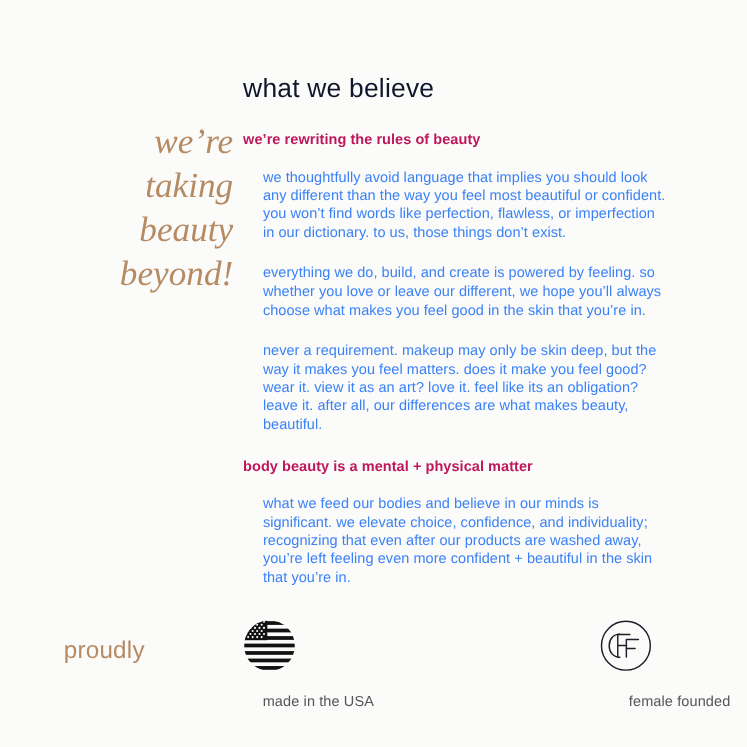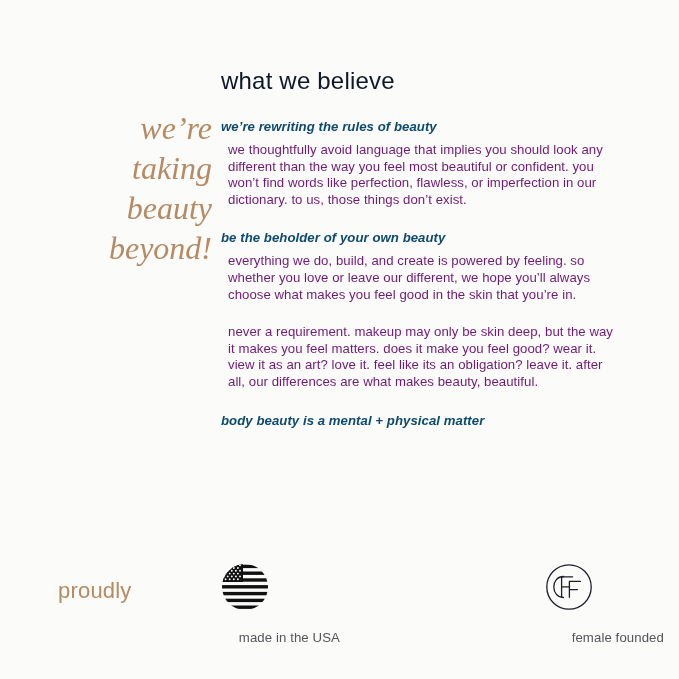--- a/index.html
+++ b/index.html
@@ -62,33 +62,32 @@
 
   .belief {
     margin-bottom: 21px;
   }
   .belief:last-child { margin-bottom: 0; }
 
   .belief-heading {
     font-size: 13.2px;
     line-height: 17px;
     font-weight: 700;
-    color: #0c4a6e;
+    color: #be185d;
     letter-spacing: 0.05px;
     margin: 0 0 2px 0;
-    font-style: italic;
   }
 
   .belief-body {
     font-size: 13.2px;
     line-height: 16.6px;
     font-weight: 400;
-    color: #701a75;
+    color: #3b82f6;
     letter-spacing: 0.05px;
-    margin: 7px;
+    margin: 18px;
   }
 
   
   .badges {
     position: absolute;
     left: 0;
     top: 556px;
     width: 660px;
     height: 110px;
   }
@@ -143,30 +142,30 @@
     <div class="believe-col">
 
       <h1 class="believe-title">what we believe</h1>
 
       <div class="belief">
         <div class="belief-heading">we’re rewriting the rules of beauty</div>
         <p class="belief-body">we thoughtfully avoid language that implies you should look any different than the way you feel most beautiful or confident. you won’t find words like perfection, flawless, or imperfection in our dictionary. to us, those things don’t exist.</p>
       </div>
 
       <div class="belief">
-        <div class="belief-heading">be the beholder of your own beauty</div>
         <p class="belief-body">everything we do, build, and create is powered by feeling. so whether you love or leave our different, we hope you’ll always choose what makes you feel good in the skin that you’re in.</p>
       </div>
 
       <div class="belief">
         <p class="belief-body">never a requirement. makeup may only be skin deep, but the way it makes you feel matters. does it make you feel good? wear it. view it as an art? love it. feel like its an obligation? leave it. after all, our differences are what makes beauty, beautiful.</p>
       </div>
 
       <div class="belief">
         <div class="belief-heading">body beauty is a mental + physical matter</div>
+        <p class="belief-body">what we feed our bodies and believe in our minds is significant. we elevate choice, confidence, and individuality; recognizing that even after our products are washed away, you’re left feeling even more confident + beautiful in the skin that you’re in.</p>
       </div>
 
     </div>
   </section>
 
   <section class="badges">
 
     <div class="proudly">proudly</div>
 
     <div class="badge badge-usa">

